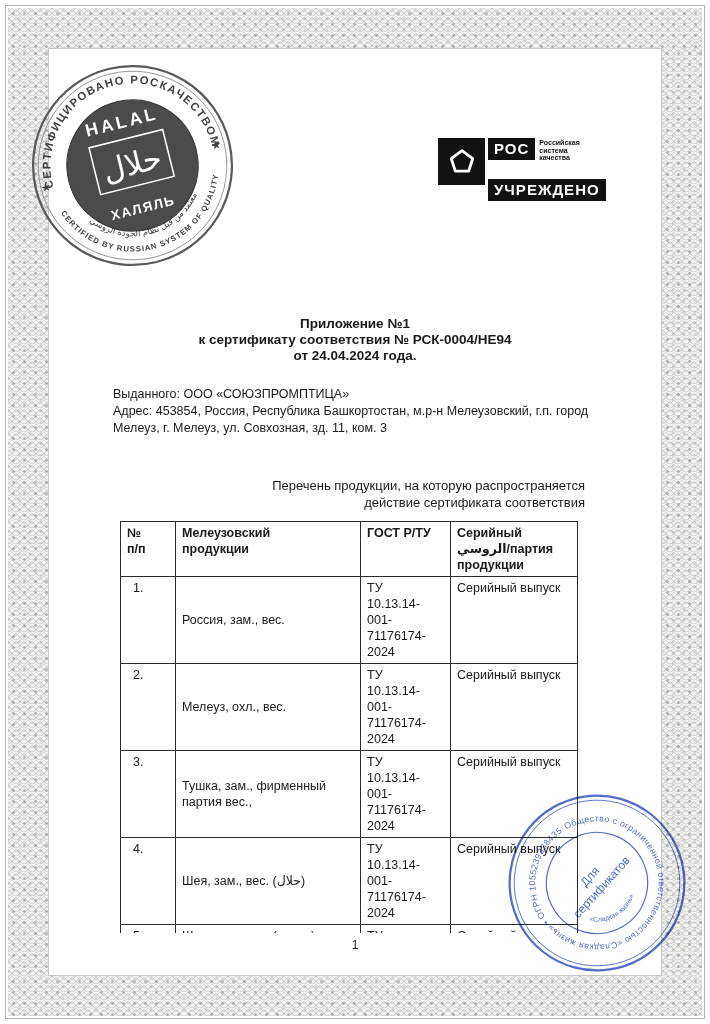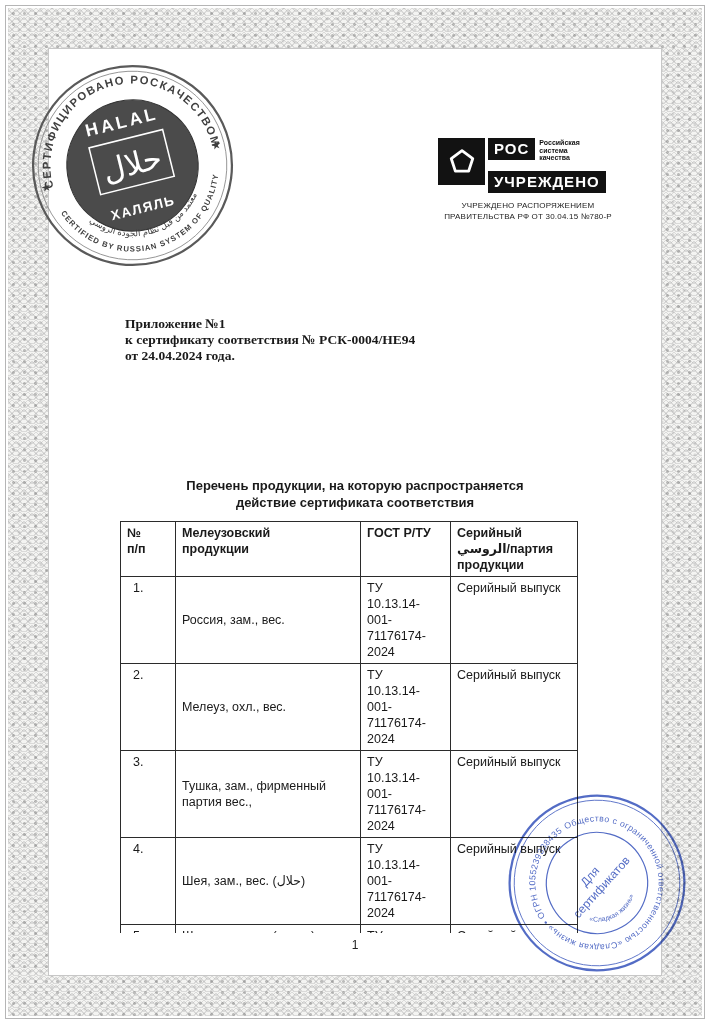--- a/index.html
+++ b/index.html
@@ -26,30 +26,30 @@
   .lace-right{right:8px;top:48px;bottom:48px;width:40px;}
 
   
   .halal-seal{position:absolute;left:30px;top:63px;width:205px;height:205px;transform:rotate(-14deg);}
   .halal-seal svg{width:100%;height:100%;}
   .halal-seal text{font-family:"Liberation Sans","DejaVu Sans",sans-serif;}
 
   
   .ros-logo{position:absolute;left:438px;top:138px;display:flex;gap:3px;align-items:flex-start;}
   .ros-icon{width:47px;height:47px;background:#121212;display:flex;align-items:center;justify-content:center;}
-  .ros-col{display:flex;flex-direction:column;gap:9px;}
+  .ros-col{display:flex;flex-direction:column;gap:17px;}
   .ros-row1{display:flex;align-items:flex-start;}
   .ros-box{background:#121212;color:#ffffff;font-weight:bold;font-size:15px;line-height:22px;height:22px;padding:0 6px;letter-spacing:1px;white-space:nowrap;}
   .ros-side{font-size:7px;line-height:7.5px;margin-left:4px;margin-top:1px;color:#111;white-space:pre-line;font-weight:bold;}
   .founding{position:absolute;left:408px;top:200px;width:240px;text-align:center;font-size:8px;line-height:11px;color:#222;letter-spacing:.2px;}
 
   
-  .title-block{position:absolute;left:125px;top:316px;width:460px;font-weight:bold;font-size:13.5px;line-height:16px;white-space:pre-line;font-family:Liberation Serif, serif;}
+  .title-block{position:absolute;left:125px;top:316px;width:460px;text-align:center;font-weight:bold;font-size:13.5px;line-height:16px;white-space:pre-line;}
   .issued-block{position:absolute;left:113px;top:386px;width:485px;font-size:12.5px;line-height:17px;white-space:pre-line;}
-  .section-heading{position:absolute;left:125px;top:477px;width:460px;text-align:center;font-weight:bold;font-size:13px;line-height:17px;white-space:pre-line;}
+  .section-heading{position:absolute;left:125px;top:477px;width:460px;text-align:right;font-weight:normal;font-size:13px;line-height:17px;white-space:pre-line;}
 
   
   .table-wrap{position:absolute;left:120px;top:521px;width:459px;height:412px;overflow:hidden;}
   table{border-collapse:collapse;table-layout:fixed;width:457px;font-size:12.5px;}
   col.c1{width:55px;}col.c2{width:185px;}col.c3{width:90px;}col.c4{width:127px;}
   th,td{border:1px solid #2b2b2b;vertical-align:top;padding:3px 6px;text-align:left;white-space:pre-line;line-height:16px;}
   th{font-weight:bold;}
   thead tr{height:52px;}
   tr.r1{height:80px;}tr.r2{height:80px;}tr.r3{height:83px;}tr.r4{height:82px;}tr.r5{height:70px;}
   td.cell-num{padding-left:12px;}
@@ -111,29 +111,28 @@
     <div class="ros-col">
       <div class="ros-row1">
         <div class="ros-box">РОС</div>
         <div class="ros-side">Российская
 система
 качества</div>
       </div>
       <div class="ros-box">УЧРЕЖДЕНО</div>
     </div>
   </div>
-  <div class="founding">
-    <div>УЧРЕЖДЕНО РАСПОРЯЖЕНИЕМ</div>
-    <div>ПРАВИТЕЛЬСТВА РФ ОТ 30.04.15 №780-Р</div>
-  </div>
 
   <div class="title-block">Приложение №1
 к сертификату соответствия № РСК-0004/НЕ94
 от 24.04.2024 года.</div>
 
+  <div class="issued-block">Выданного: ООО «СОЮЗПРОМПТИЦА»
+Адрес: 453854, Россия, Республика Башкортостан, м.р-н Мелеузовский, г.п. город
+Мелеуз, г. Мелеуз, ул. Совхозная, зд. 11, ком. 3</div>
 
   <div class="section-heading">Перечень продукции, на которую распространяется
 действие сертификата соответствия</div>
 
   <div class="table-wrap">
     <table>
       <colgroup>
           <col class="c1">
           <col class="c2">
           <col class="c3">

